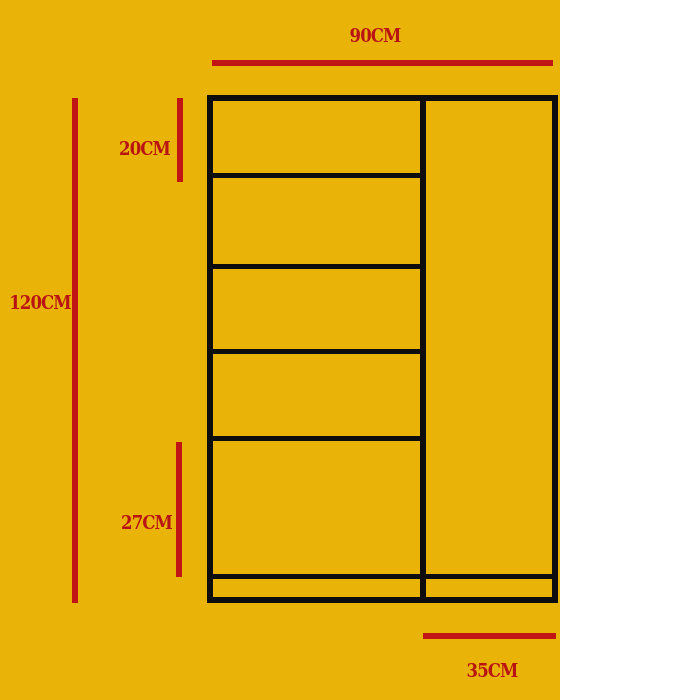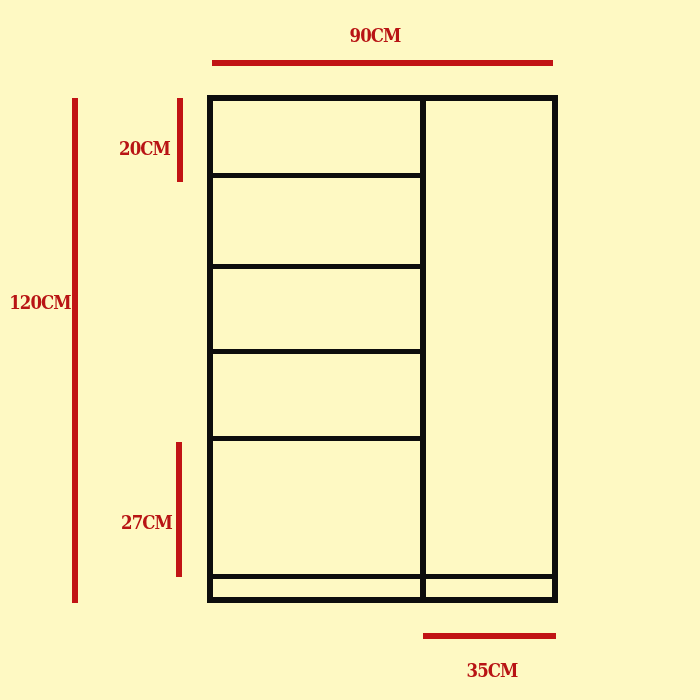--- a/index.html
+++ b/index.html
@@ -2,23 +2,23 @@
 <html><head>
 <meta charset="utf-8">
 <style>
   html, body {
     margin: 0;
     padding: 0;
     background: #ffffff;
   }
   .canvas {
     position: relative;
-    width: 700px;
+    width: 560px;
     height: 700px;
-    background: #fef9c3;
+    background: #eab308;
     overflow: hidden;
     font-family: "DejaVu Serif", "Liberation Serif", serif;
   }
   
   .cabinet-outline {
     position: absolute;
     left: 207px; top: 95px;
     width: 339px; height: 496px;       
     border: 6px solid #0d0d0d;
     background: transparent;

